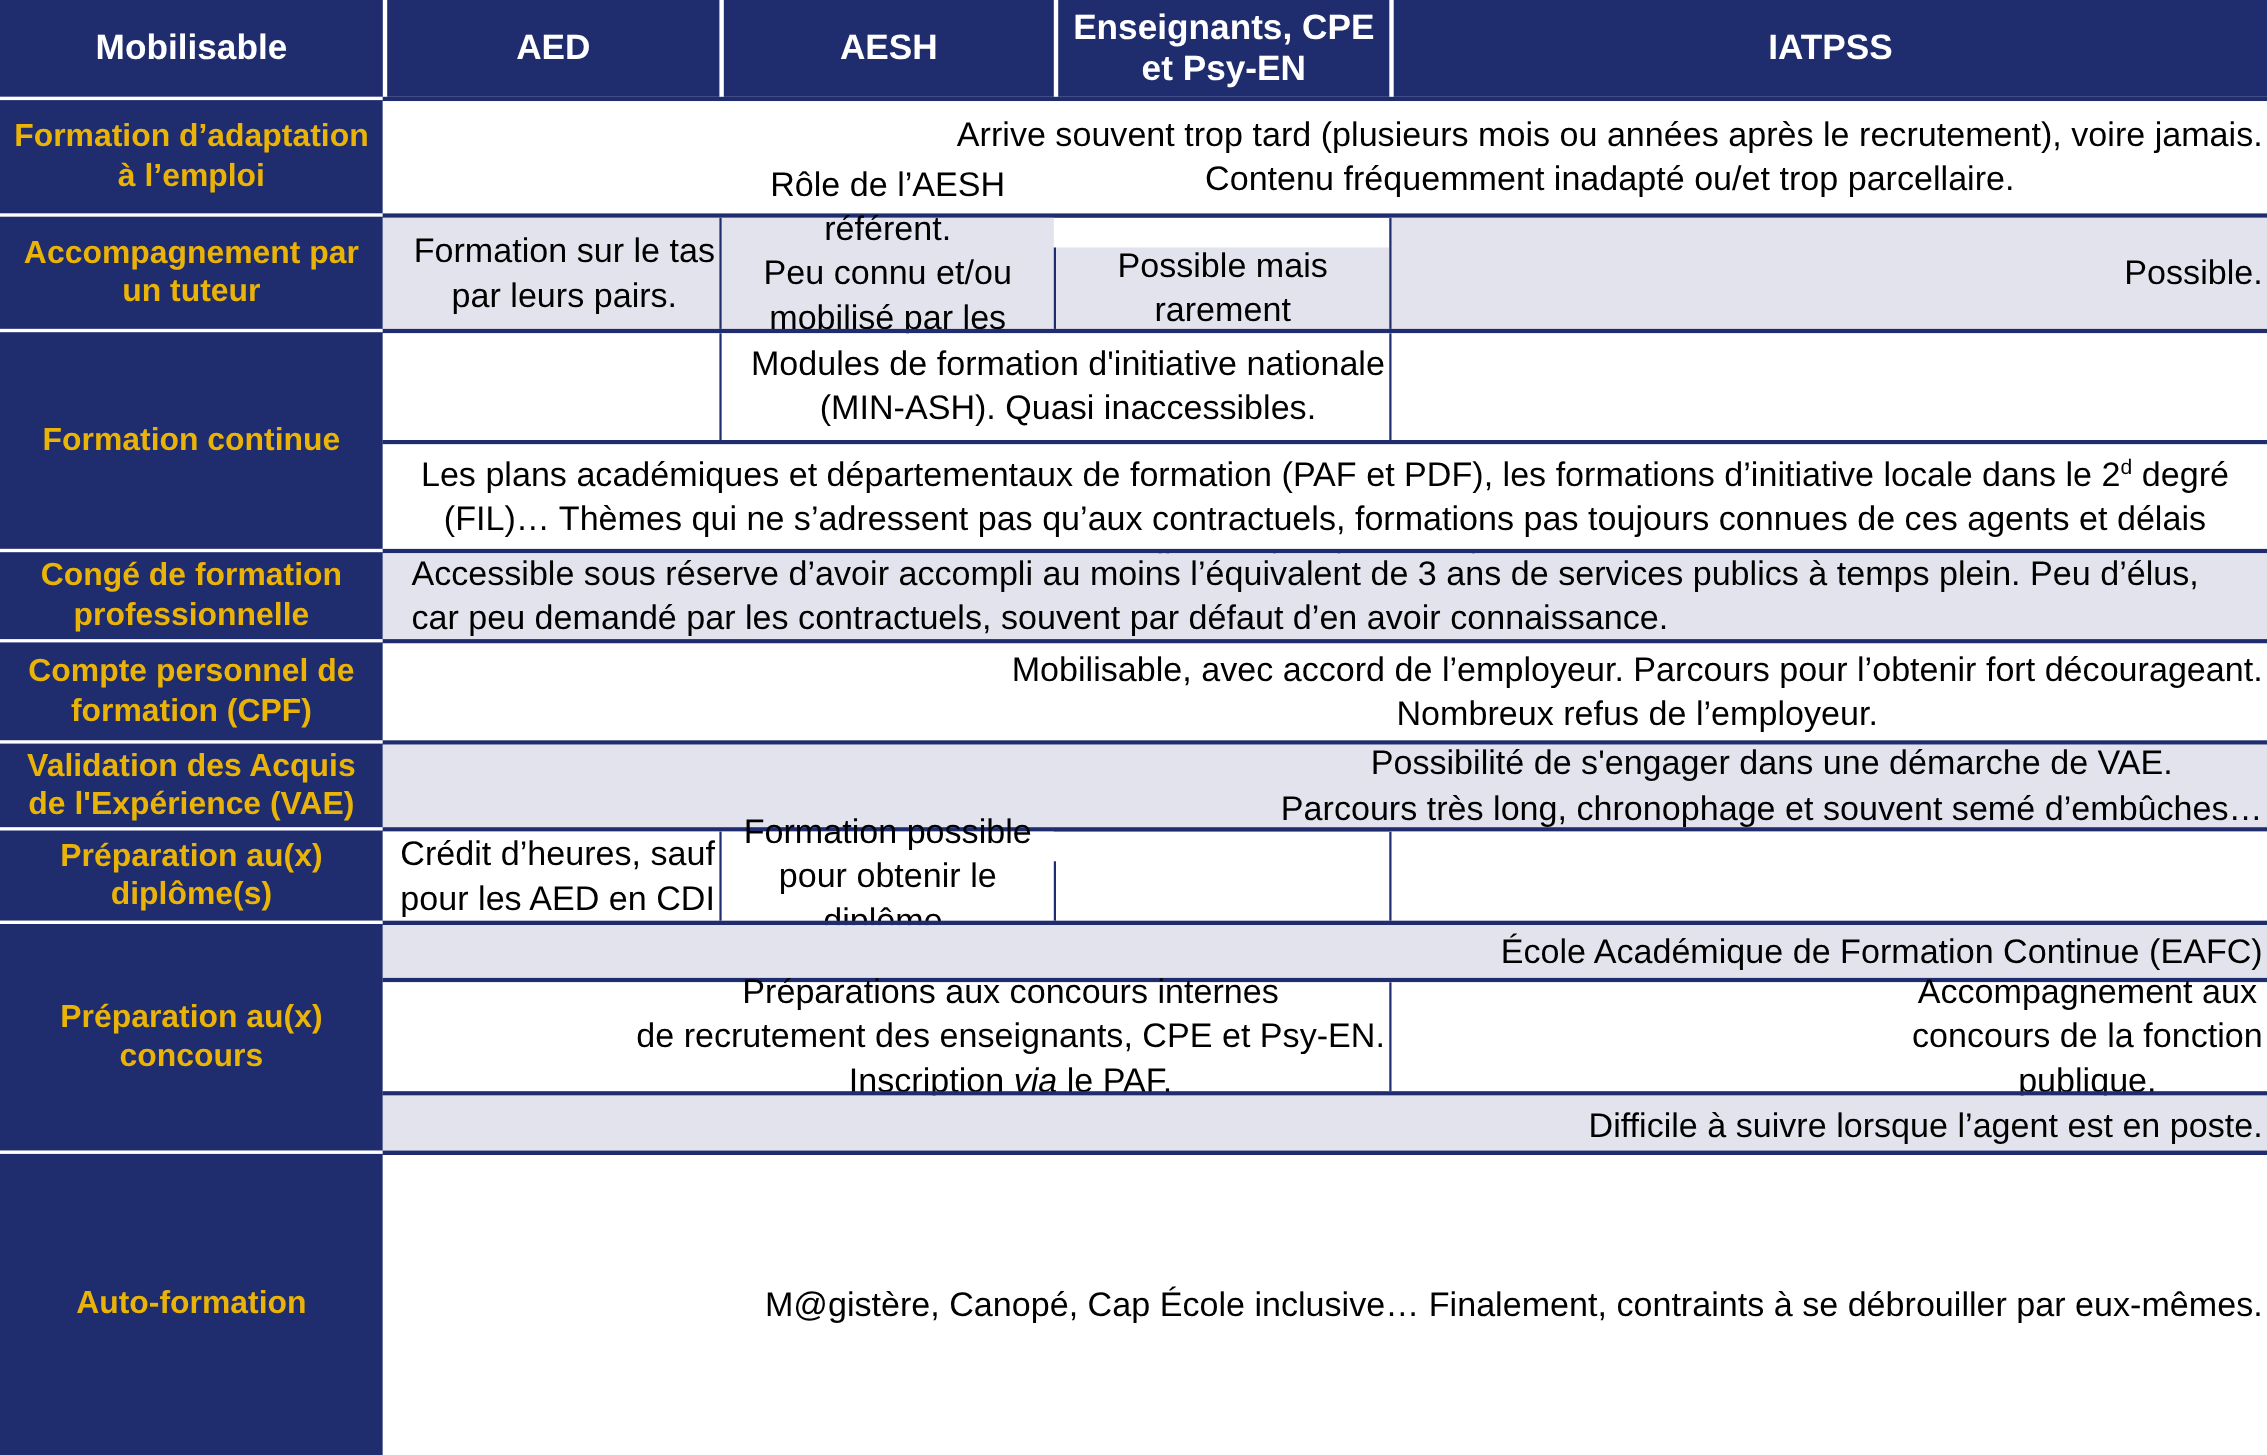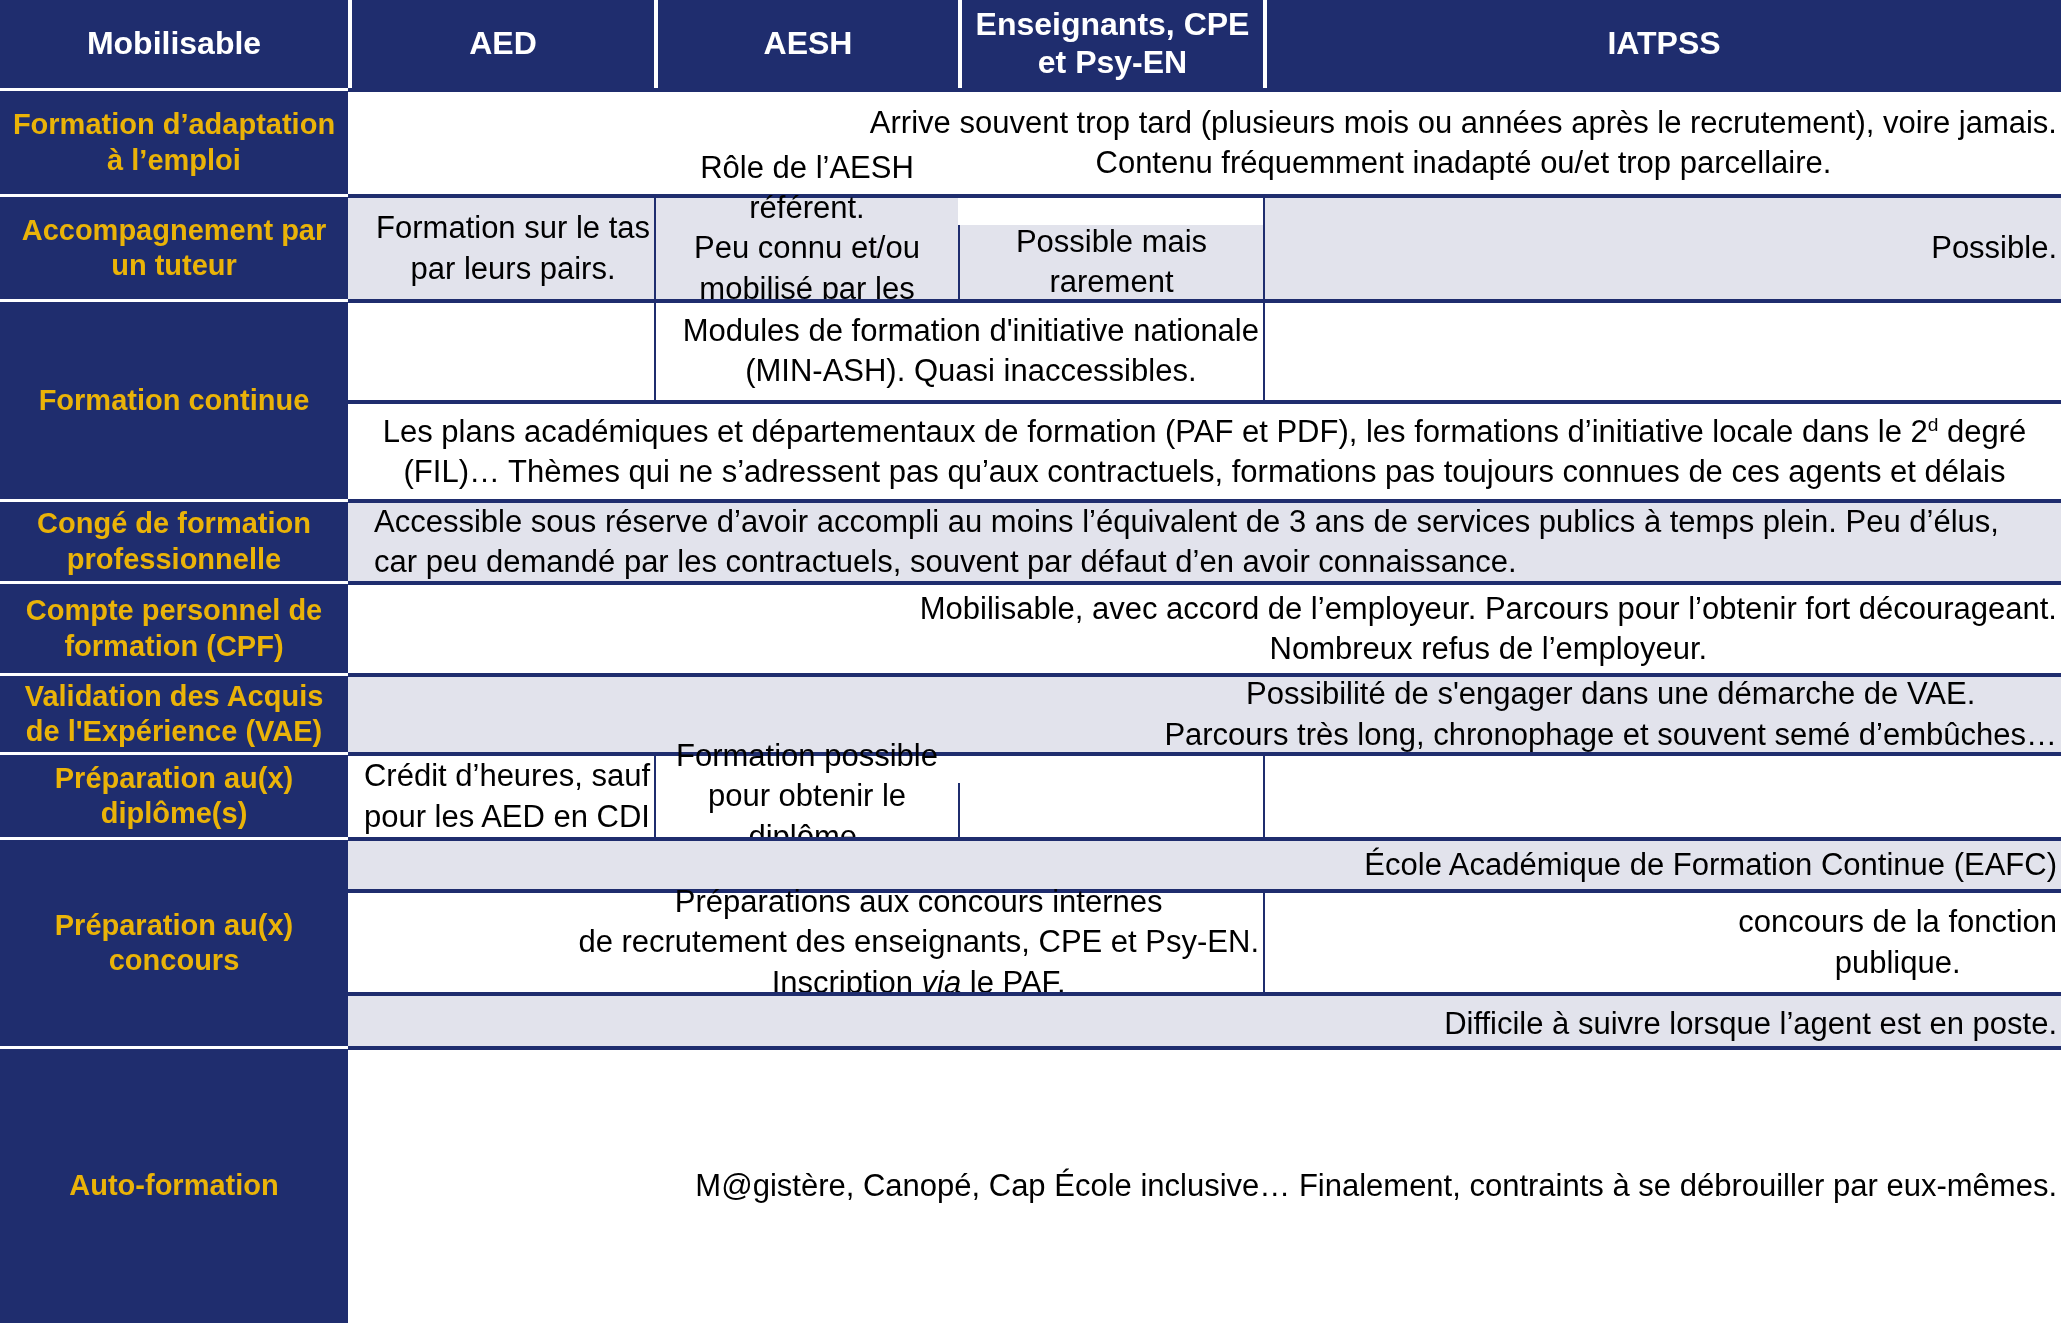--- a/index.html
+++ b/index.html
@@ -264,20 +264,21 @@
       <div class="subrow" style="height:103px;">
         <div class="cell c-3 noleft">
           <div>
             <div>Préparations aux concours internes</div>
             <div>de recrutement des enseignants, CPE et Psy-EN.</div>
             <div><span>Inscription </span><i class="ital">via</i><span> le PAF.</span></div>
           </div>
         </div>
         <div class="cell c-iat">
           <div>
+            <div>Accompagnement aux</div>
             <div>concours de la fonction</div>
             <div>publique.</div>
           </div>
         </div>
       </div>
       <div class="subrow" style="flex:1 1 auto;">
         <div class="cell c-all alt noleft">Difficile à suivre lorsque l’agent est en poste.</div>
       </div>
     </div>
   </div>

